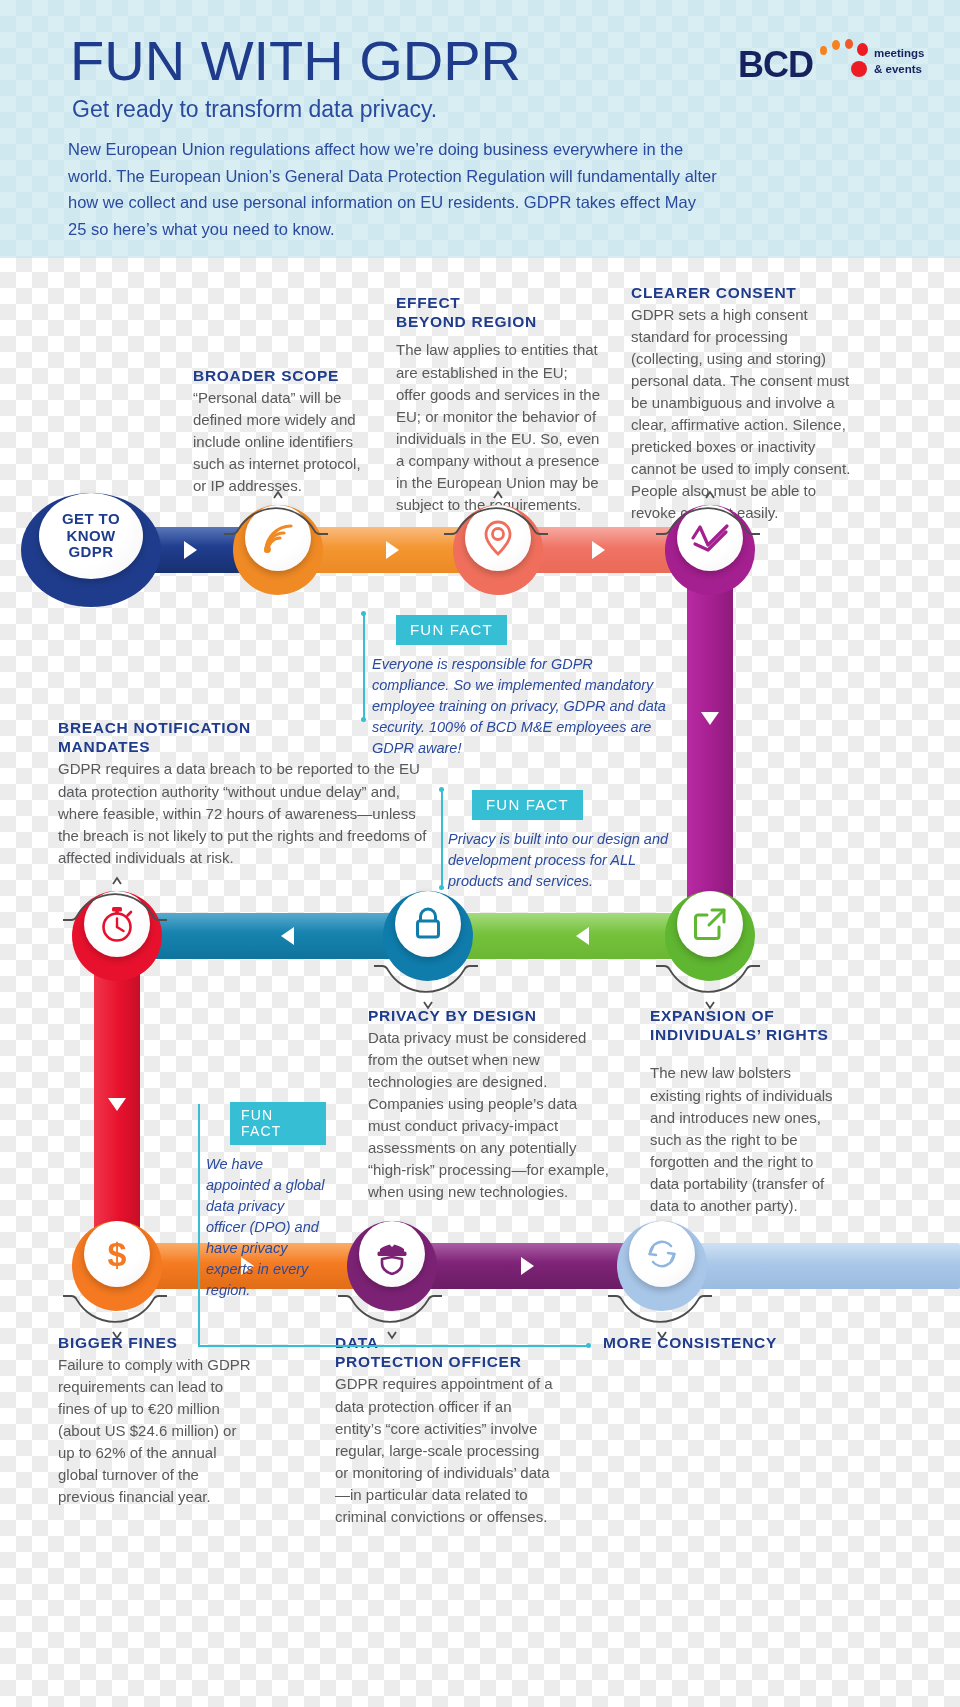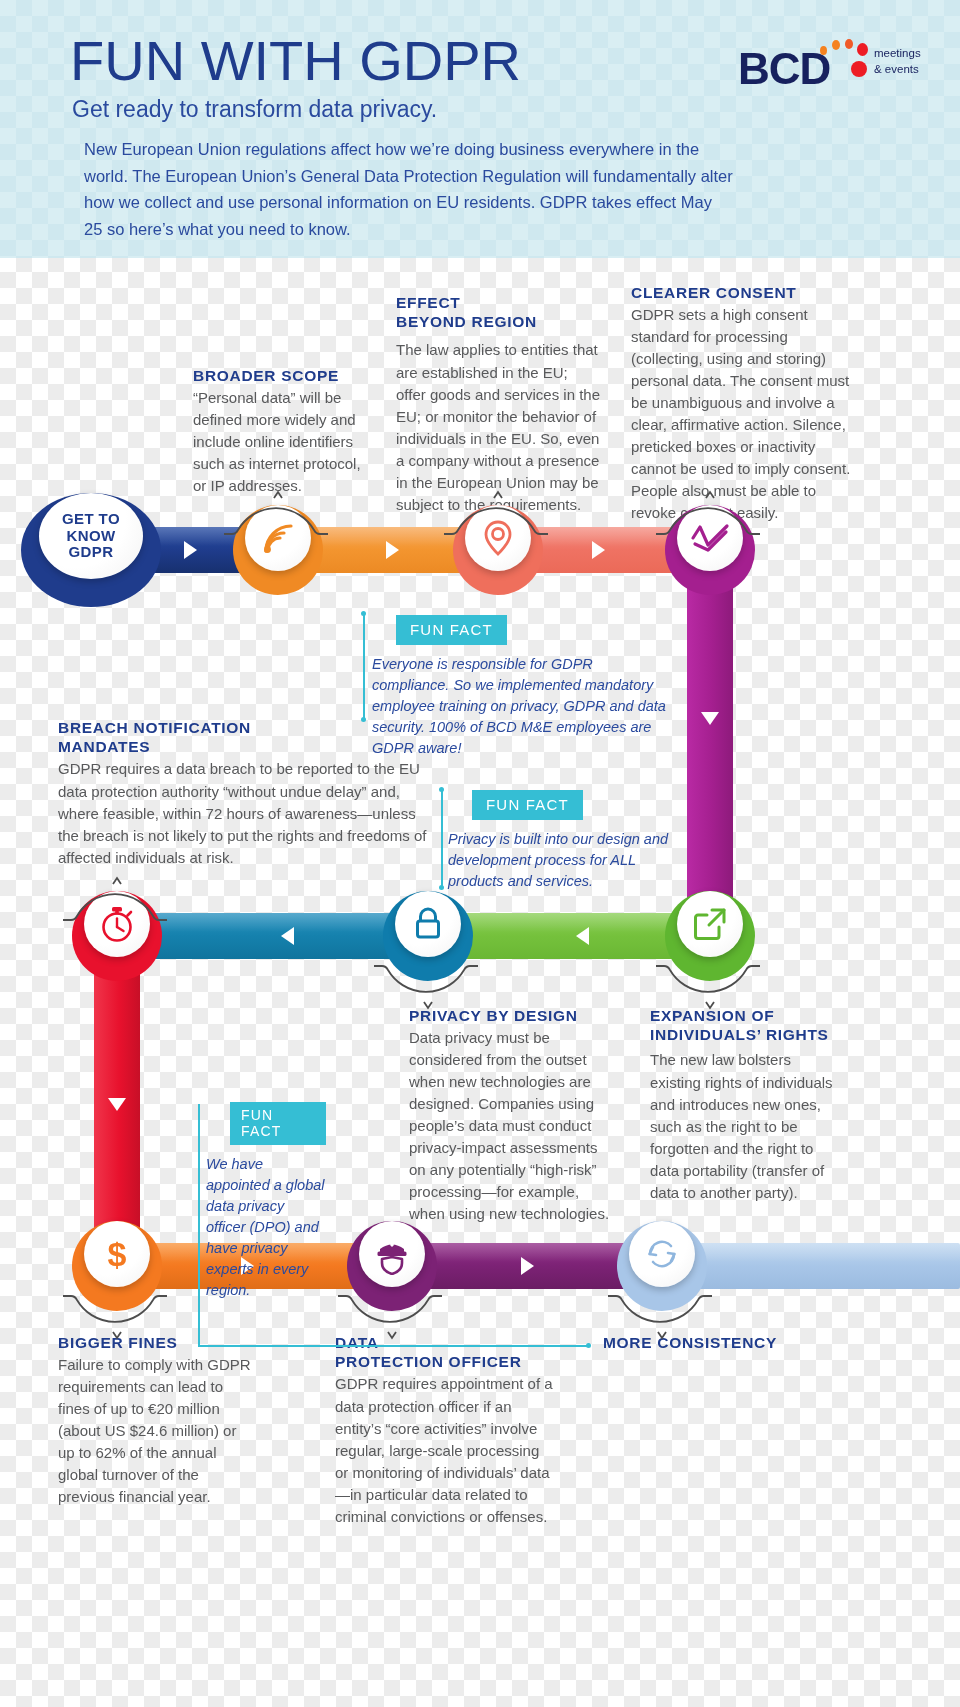--- a/index.html
+++ b/index.html
@@ -48,47 +48,47 @@
   }
   .hdr-sub {
     position: absolute;
     left: 72px; top: 96px;
     font-size: 23px;
     color: #2a4a9e;
     font-weight: 400;
   }
   .hdr-body {
     position: absolute;
-    left: 84px; top: 136px;
+    left: 68px; top: 136px;
     width: 650px;
     font-size: 16.5px;
     line-height: 1.62;
     color: #2a4a9e;
   }
   
   .logo {
     position: absolute;
     right: 42px; top: 34px;
     width: 180px; height: 54px;
   }
   .logo-word {
     position: absolute;
     left: 0; top: 10px;
-    font-size: 44px;
+    font-size: 36px;
     font-weight: bold;
     letter-spacing: -1px;
     color: #17215e;
     font-family: "Liberation Sans", sans-serif;
   }
   .dot { position: absolute; border-radius: 50%; }
   .logo-tag {
     position: absolute;
     left: 118px; top: 12px;
     font-size: 11.5px;
-    font-weight: normal;
+    font-weight: bold;
     line-height: 1.35;
     color: #17215e;
   }
   
   .tb { position: absolute; z-index: 6; }
   .tb h3 {
     font-size: 15.5px;
     font-weight: bold;
     color: #1f3c8c;
     letter-spacing: 0.7px;
@@ -338,28 +338,28 @@
       <path d="M33 5 L18 20" fill="none" stroke="#5fb630" stroke-width="3" stroke-linecap="round"></path>
       <path d="M28 22 V31 A2.5 2.5 0 0 1 25.5 33.5 H7 A2.5 2.5 0 0 1 4.5 31 V12.5 A2.5 2.5 0 0 1 7 10 H16" fill="none" stroke="#5fb630" stroke-width="3" stroke-linecap="round" stroke-linejoin="round"></path>
     </svg>
   </div>
 </div>
 <svg class="bracket" style="left:654px; top:962px;" width="112" height="48">
   <path d="M2 4 L10 4 Q14 4 16 8 A44 44 0 0 0 92 8 Q94 4 98 4 L106 4" fill="none" stroke="#4d4d4d" stroke-width="1.8"></path>
   <path d="M52 40 L56 46 L60 40" fill="none" stroke="#4d4d4d" stroke-width="1.8"></path>
 </svg>
 
-<div class="tb" style="left:368px; top:1008px; width:245px;padding-left:41px;">
+<div class="tb" style="left:368px; top:1008px; width:245px;">
   <h3>PRIVACY BY DESIGN</h3>
   <p>Data privacy must be considered from the outset when new technologies are designed. Companies using people’s data must conduct privacy-impact assessments on any potentially “high-risk” processing—for example, when using new technologies.</p>
 </div>
 
 <div class="tb" style="left:650px; top:1008px; width:190px;">
   <h3>EXPANSION OF</h3>
-  <h3 style="margin-bottom:6px;">INDIVIDUALS’ RIGHTS</h3>
+  <h3 style="margin-bottom:19px;">INDIVIDUALS’ RIGHTS</h3>
   <p>The new law bolsters existing rights of individuals and introduces new ones, such as the right to be forgotten and the right to data portability (transfer of data to another party).</p>
 </div>
 
 <div class="ffline" style="left:198px; top:1104px; width:1.6px; height:243px;"></div>
 <div class="ffline" style="left:198px; top:1345px; width:390px; height:1.6px;"></div>
 <div class="ffdot" style="left:586px; top:1343px;"></div>
 <div class="ff" style="left:206px; top:1102px; width:120px;">
   <div class="ff-badge" style="font-size:14px; padding:5px 11px 6px 11px;">FUN FACT</div>
   <div class="ff-text">We have appointed a global data privacy officer (DPO) and have privacy experts in every region.</div>
 </div>

